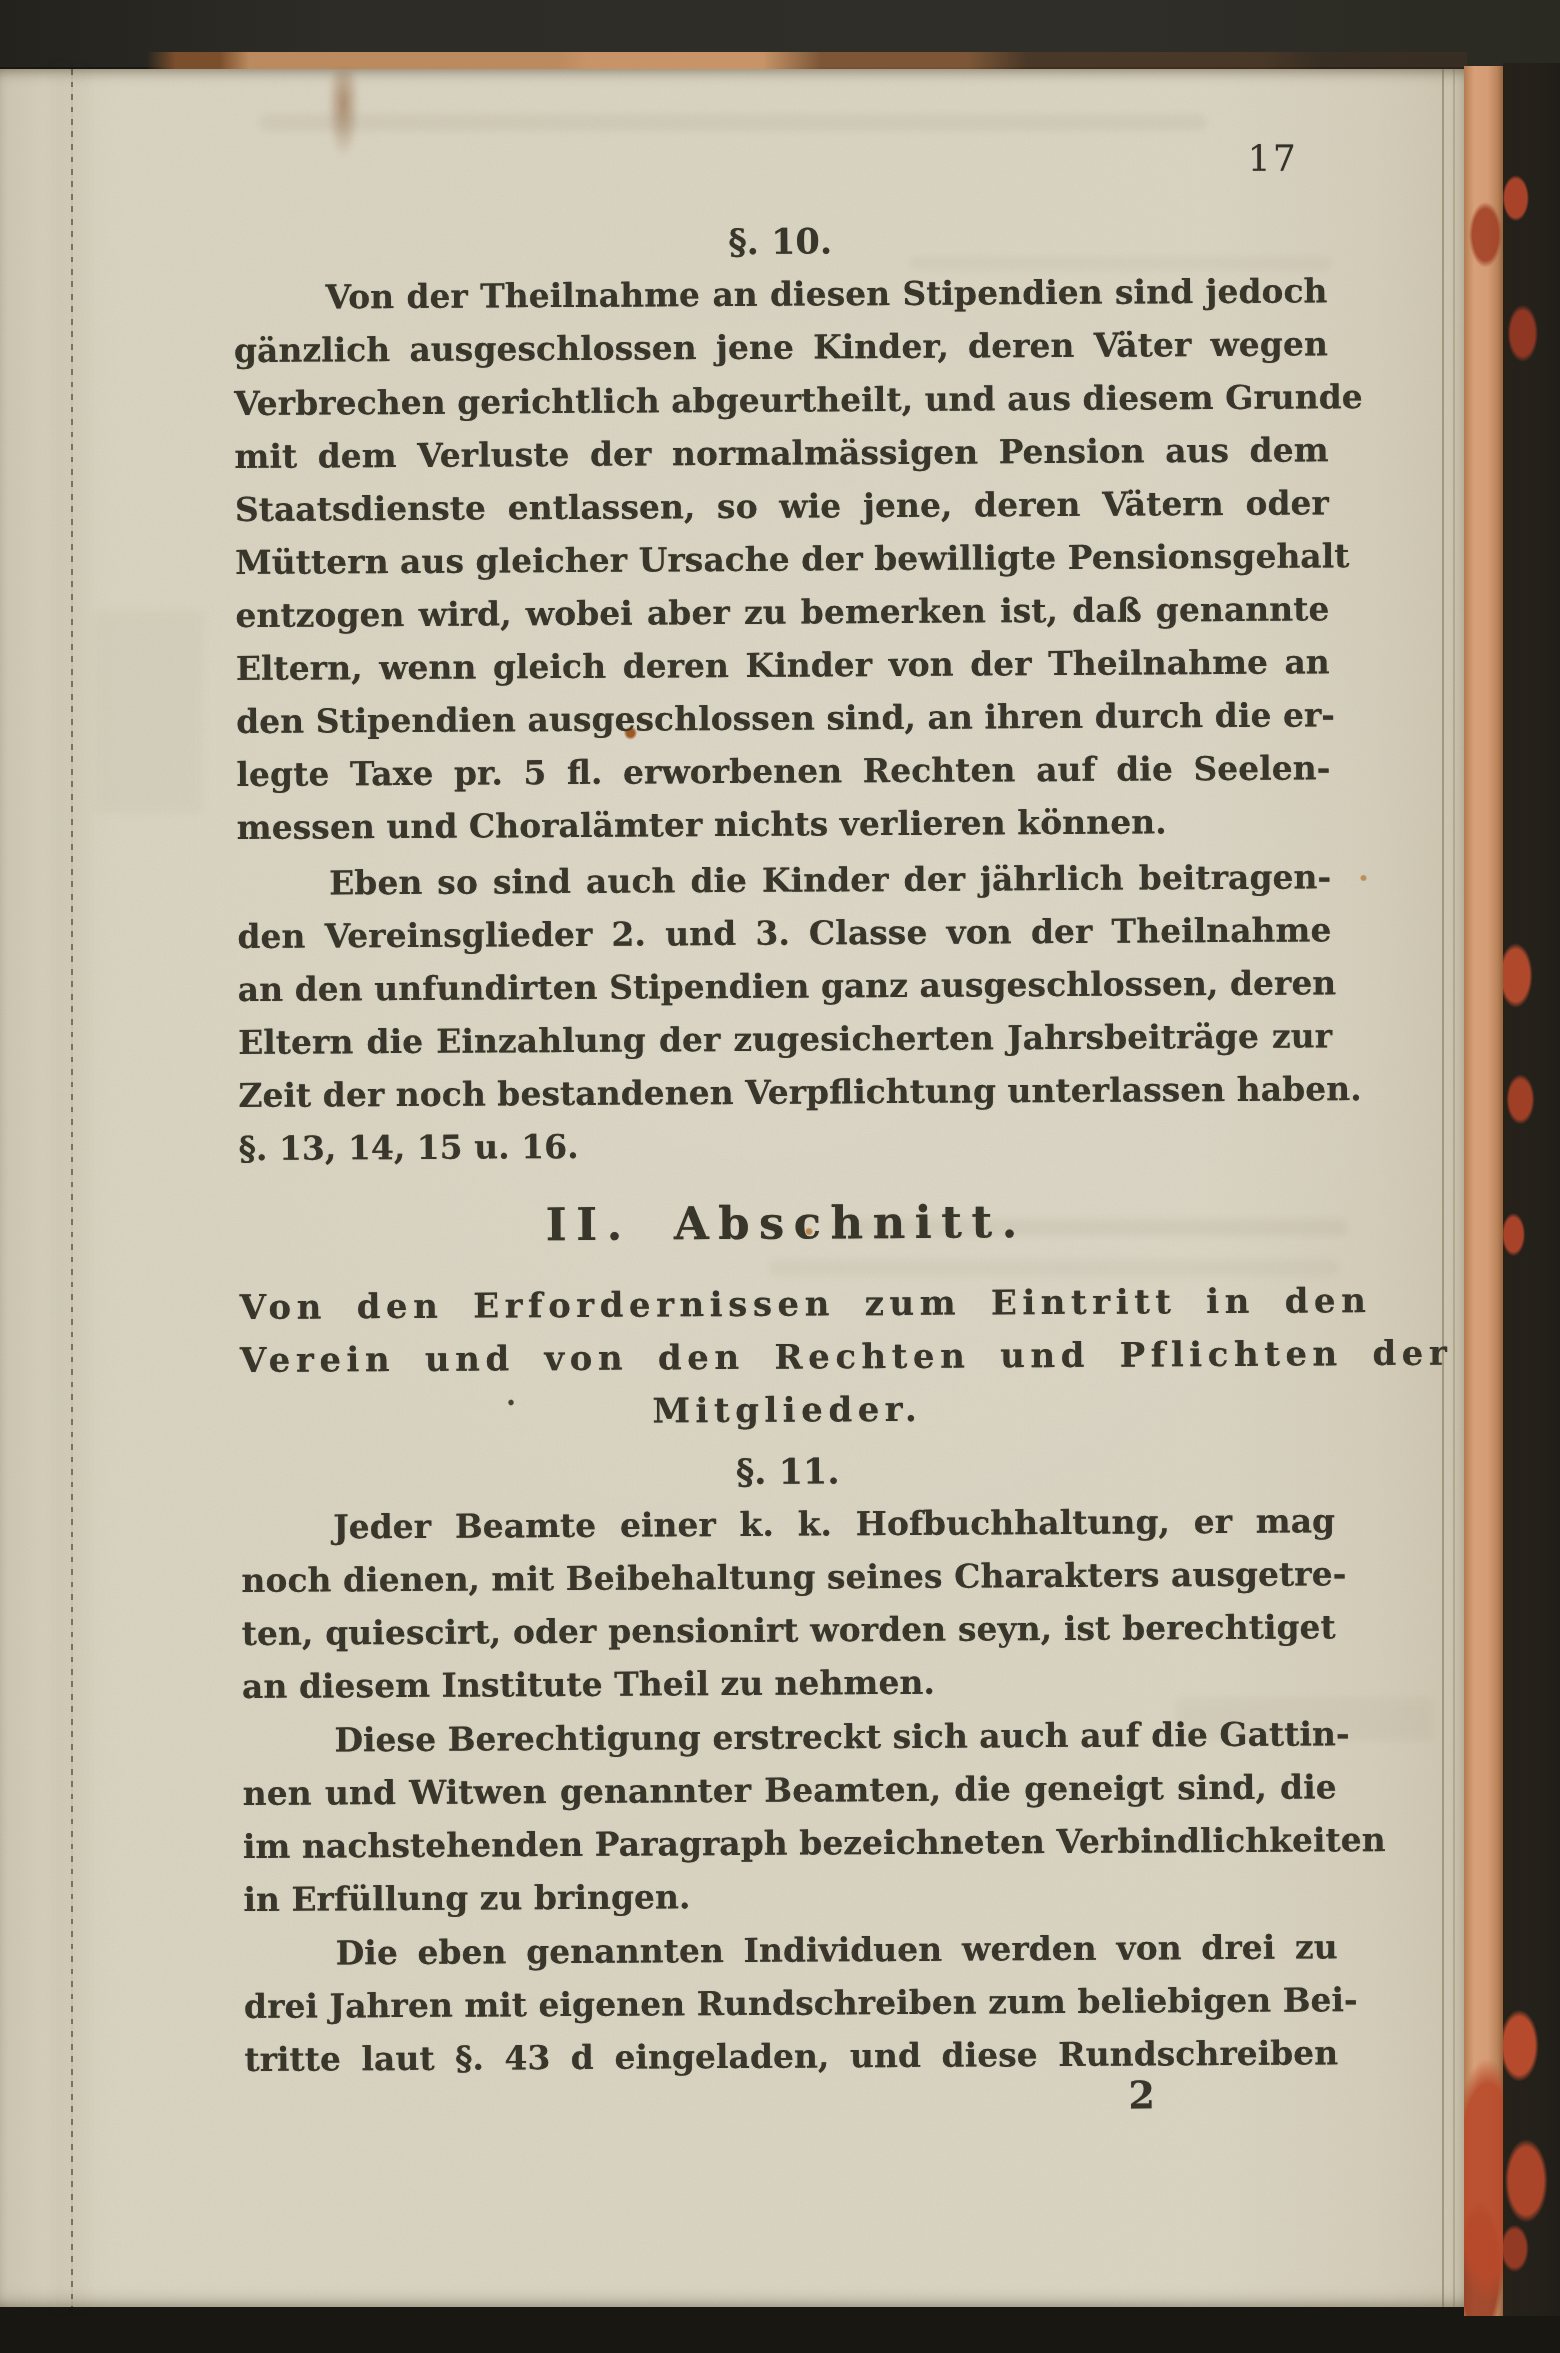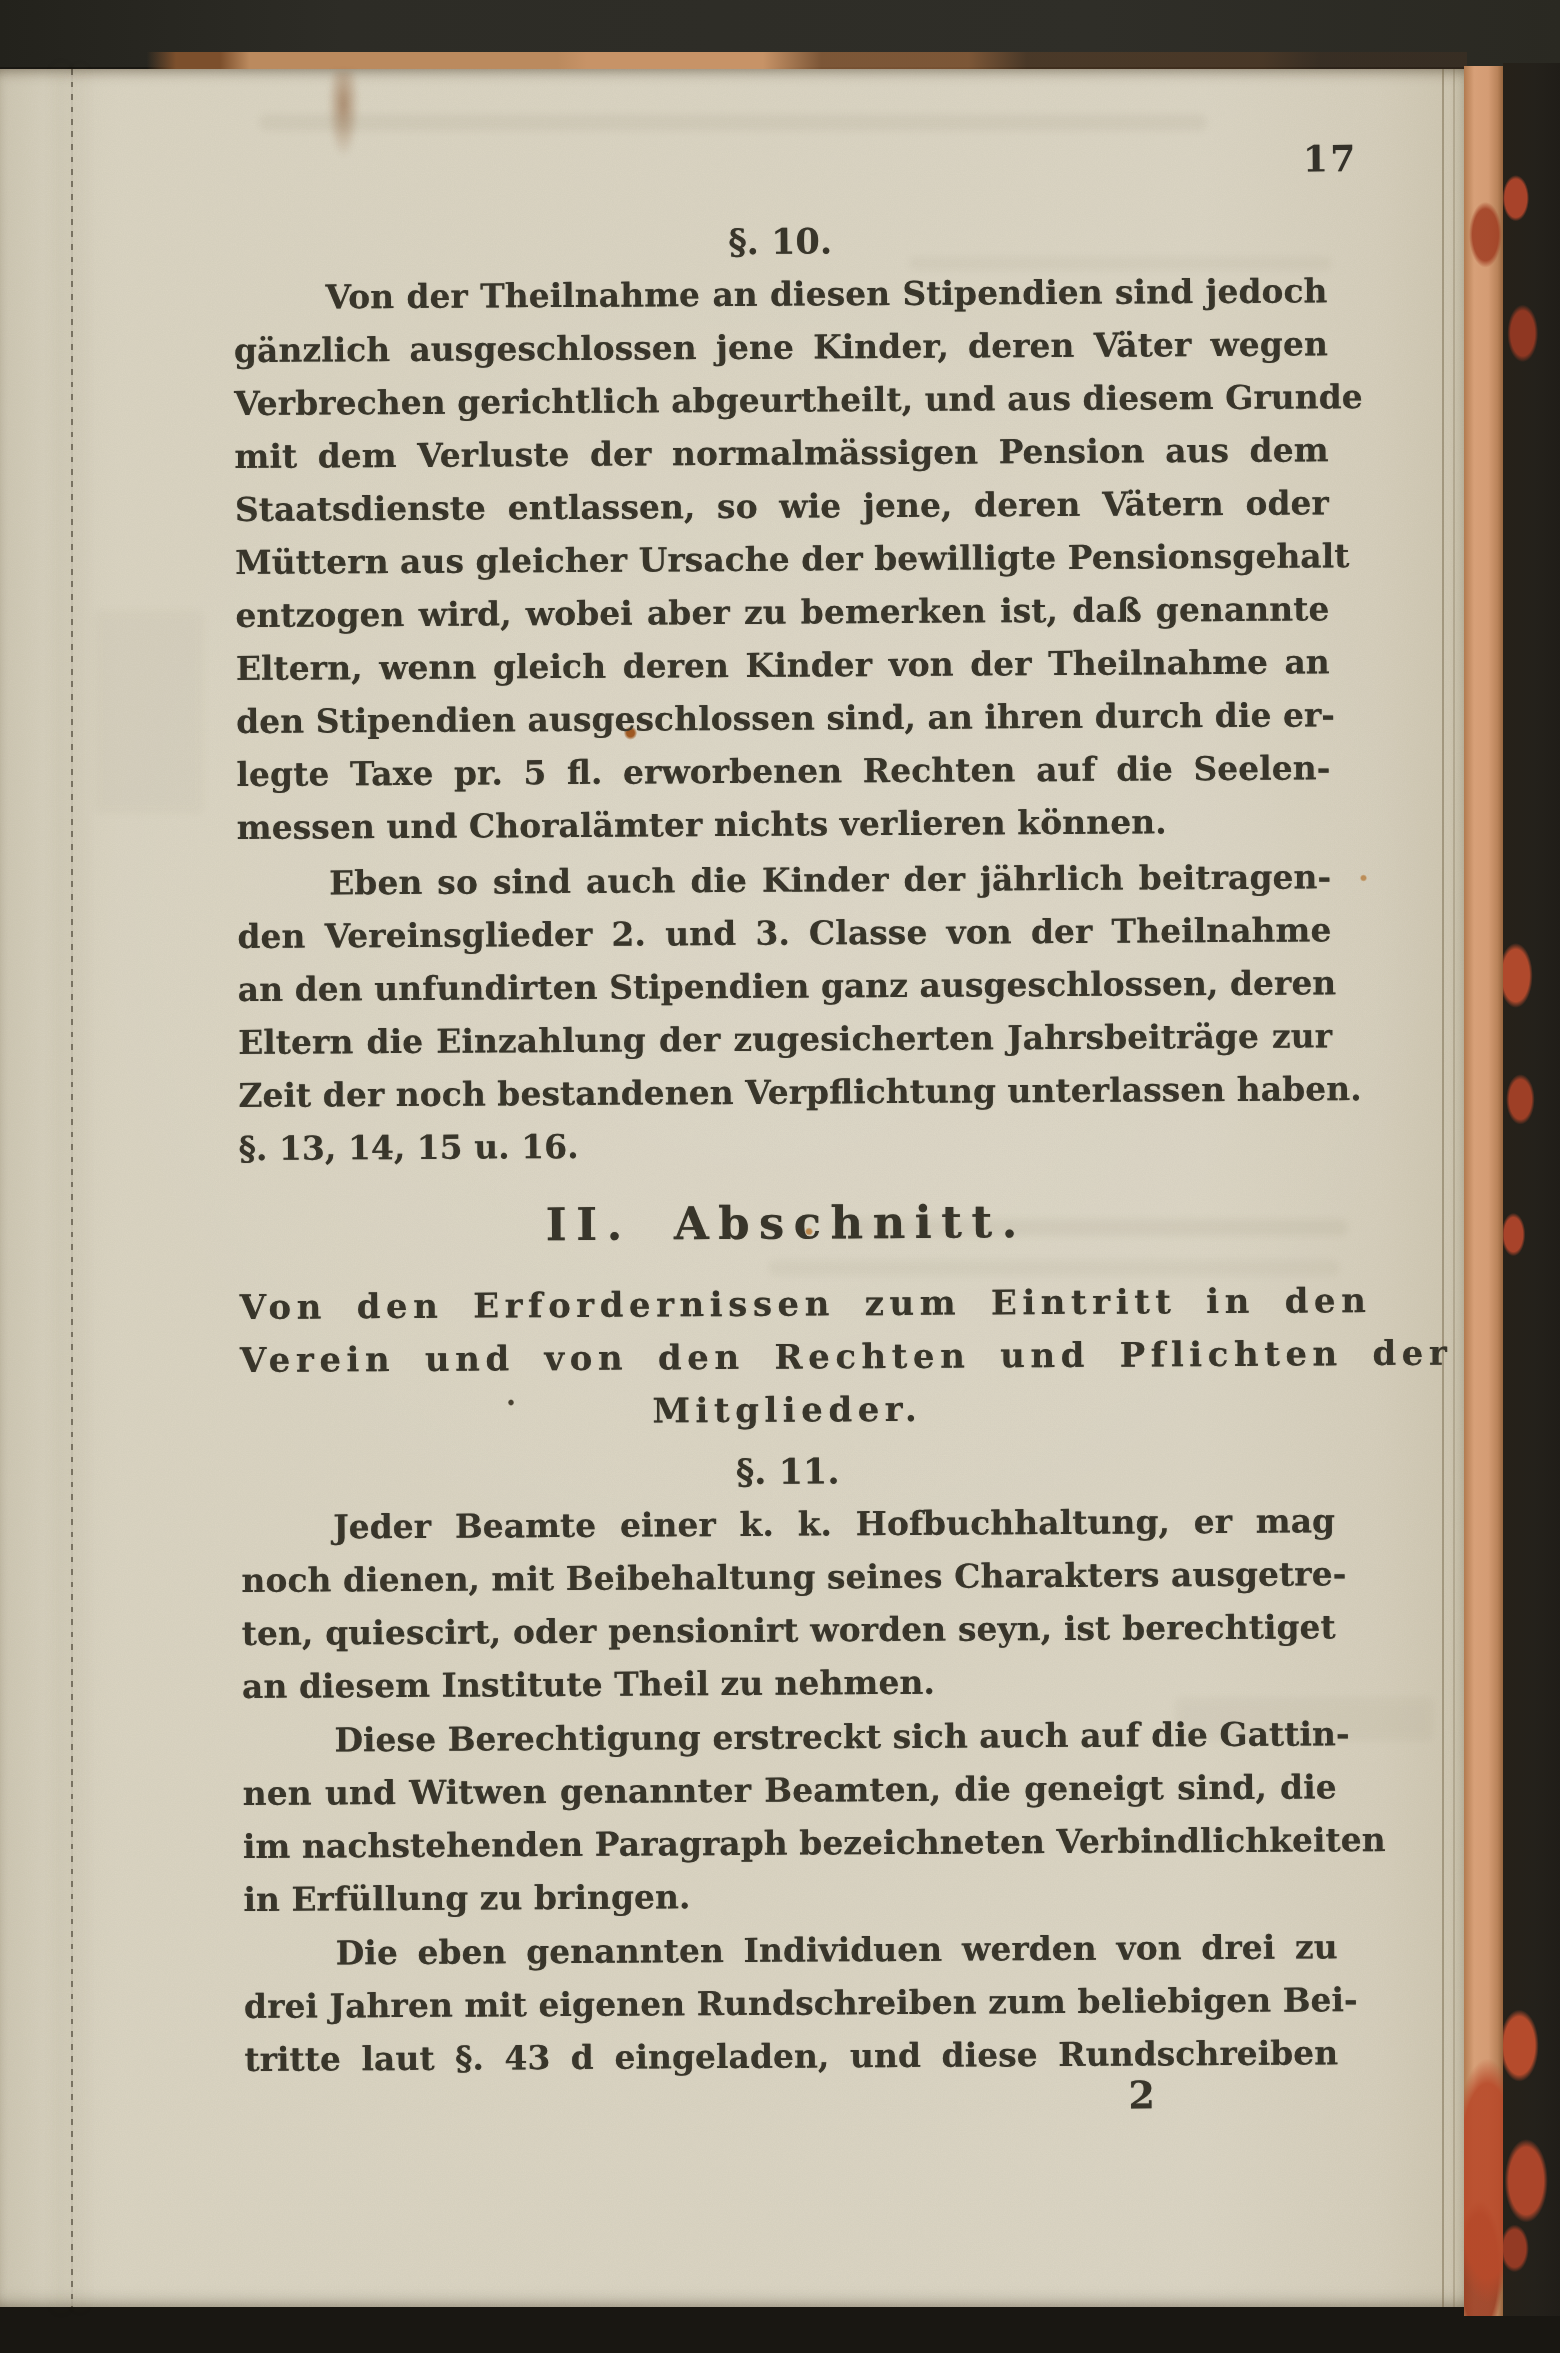--- a/index.html
+++ b/index.html
@@ -101,22 +101,22 @@
   .col{position:absolute;left:239px;width:1094px;}
   .line{height:53px;line-height:53px;font-size:33px;font-weight:700;
         text-align:justify;text-align-last:justify;white-space:nowrap;}
   .para .line:first-child{text-indent:92px;}
   .para .line:last-child{text-align-last:left;}
   .para.justify-last .line:last-child{text-align-last:justify;}
   .center-head{height:53px;line-height:53px;font-size:35px;font-weight:700;text-align:center;}
   .chapter-title{height:78px;line-height:78px;font-size:45px;font-weight:700;
         text-align:center;letter-spacing:9.4px;word-spacing:17px;}
   .subtitle .line{text-align:center;text-align-last:center;letter-spacing:5.5px;word-spacing:12.5px;font-size:34px;}
-  .page-number{position:absolute;left:1254px;top:72px;width:110px;text-align:right;
-        font-size:36px;font-weight:700;letter-spacing:2.4px;color:#35322a;}
+  .page-number{position:absolute;left:1254px;top:72px;width:110px;text-align:left;
+        font-size:36px;font-weight:400;letter-spacing:2.4px;color:#35322a;}
   .signature-mark{position:absolute;left:1089px;top:2006px;width:94px;text-align:center;
         font-size:38px;font-weight:700;color:#39362b;}
 </style>
 </head>
 <body>
 
 <div class="stage">
 
   <div class="top-band"></div>
   <div class="top-stack-edge"></div>

